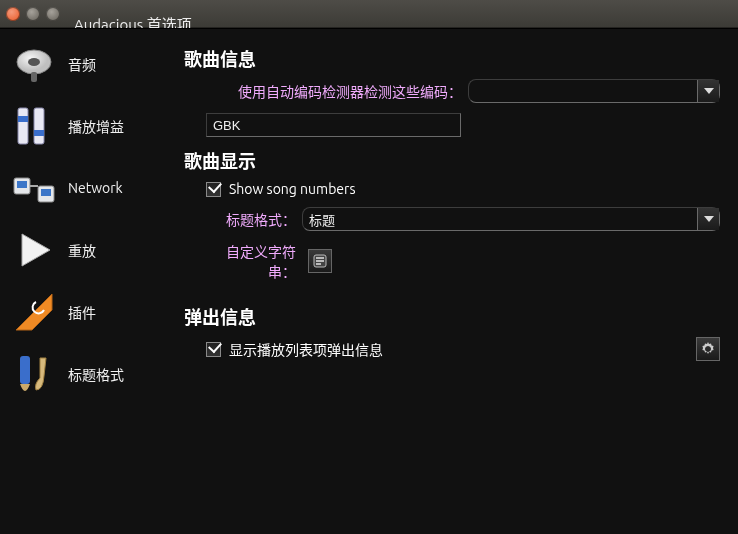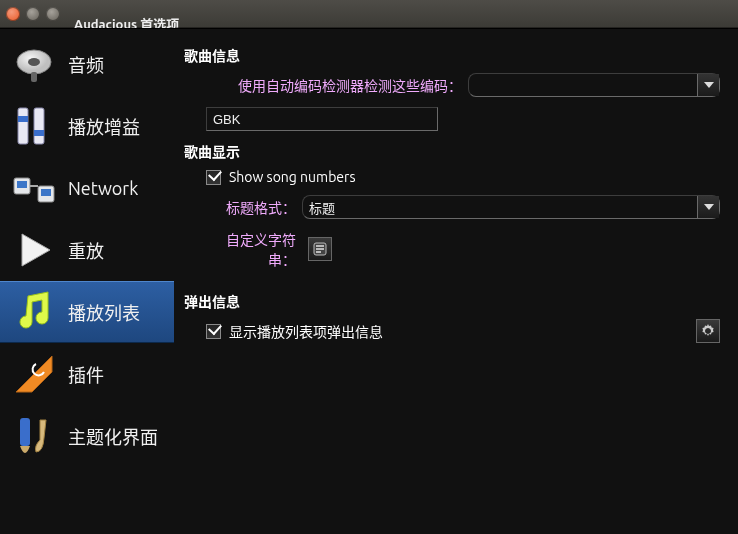--- a/index.html
+++ b/index.html
@@ -23,53 +23,53 @@
     border-bottom: 1px solid #252421;
   }
   .winbtn {
     width: 14px; height: 14px; border-radius: 50%;
     margin-right: 6px; cursor: pointer;
     box-shadow: inset 0 0 0 1px rgba(0,0,0,.4);
   }
   .winbtn.close    { background: radial-gradient(circle at 40% 35%, #f39a7c, #e95420); }
   .winbtn.minimize { background: radial-gradient(circle at 40% 35%, #a6a29b, #5e5a52); }
   .winbtn.restore  { background: radial-gradient(circle at 40% 35%, #a6a29b, #5e5a52); }
-  .title { margin-left: 8px; font-size: 13px; font-weight: bold; color: #ececec; margin-top: 19px; }
+  .title { margin-left: 8px; font-size: 15px; font-weight: normal; color: #ececec; margin-top: 19px; }
 
   
   .body { display: flex; flex: 1; background: #111; border-top: 1px solid #000; }
 
   
   .sidebar {
     width: 174px;
     background: #111;
     display: flex;
     flex-direction: column;
     padding: 4px 0;
   }
   .sidebar-item {
     display: flex;
     align-items: center;
     height: 62px;
     padding: 0 8px 0 10px;
     cursor: pointer;
-    font-size: 18px;
+    font-size: 14px;
     color: #f0f0f0;
     text-align: right;
   }
   .sidebar-item .ic { width: 48px; height: 48px; margin-right: 10px; flex-shrink: 0; }
   .sidebar-item.selected {
     background: linear-gradient(#2d5fa3, #1e477f);
     border-top: 1px solid #4f86cc;
     border-bottom: 1px solid #0c284a;
   }
 
   
   .content { flex: 1; padding: 14px 18px 18px 10px; font-size: 14px; position: relative; }
-  .section-head { font-weight: bold; margin: 2px 0 8px 0; font-size: 14px; color: #fff; }
+  .section-head { font-weight: bold; margin: 2px 0 8px 0; font-size: 18px; color: #fff; }
   .form-row {
     display: flex;
     align-items: center;
     margin: 6px 0 10px 22px;
   }
   .form-label { text-align: right; color: #f0abfc; }
   .label-w1 { width: 262px; padding-right: 6px; }   
   .label-w2 { width: 96px; padding-right: 6px; }    
 
   .combo, .entry, .selectish {
@@ -82,21 +82,21 @@
     padding: 2px 6px;
   }
   .combo { position: relative; display: flex; align-items: center; padding-right: 24px; cursor: pointer; border-radius: 8px; }
   .combo .caret {
     position: absolute; right: 0; top: 0; bottom: 0; width: 22px;
     border-left: 1px solid #6a6a6a;
     display: flex; align-items: center; justify-content: center;
     background: linear-gradient(#333, #1b1b1b);
   }
   .caret svg { width: 10px; height: 6px; fill: #ddd; }
-  .entry { width: 232px; }
+  .entry { width: 255px; }
   .entry.flex { flex: 1; }
 
   .checkbox-row {
     display: flex; align-items: center; margin: 6px 0 10px 22px;
   }
   .chk {
     width: 15px; height: 15px; border: 1px solid #8a8a8a;
     background: linear-gradient(#222, #333);
     margin-right: 8px; position: relative; cursor: pointer;
   }
@@ -178,48 +178,40 @@
 
       <div class="sidebar-item">
         <div class="ic">
           <svg viewBox="0 0 48 48">
               <path d="M12 8 L40 24 L12 40 Z" fill="#f3f3f3" stroke="#aaa"></path>
             </svg>
         </div>
         <span>重放</span>
       </div>
 
-      <div class="sidebar-item selected">
-        <div class="ic">
-          <svg viewBox="0 0 48 48">
-              <path d="M18 8 L38 4 V30 A6 6 0 1 1 32 24 V12 L22 14 V34 A6 6 0 1 1 16 28 Z" fill="#dff94a" stroke="#9cc41a" stroke-width="1"></path>
-            </svg>
-        </div>
-        <span>播放列表</span>
-      </div>
 
       <div class="sidebar-item">
         <div class="ic">
           <svg viewBox="0 0 48 48">
               <path d="M6 42 L42 6 L42 22 L22 42 Z" fill="#f08a24" stroke="#b56416"></path>
               <path d="M26 14 A6 6 0 1 0 34 22" fill="none" stroke="#fff" stroke-width="2"></path>
             </svg>
         </div>
         <span>插件</span>
       </div>
 
       <div class="sidebar-item">
         <div class="ic">
           <svg viewBox="0 0 48 48">
               <rect x="10" y="6" width="10" height="28" rx="3" fill="#3a6ecb"></rect>
               <path d="M10 34 Q15 48 20 34 Z" fill="#caa96a"></path>
               <path d="M30 8 L36 8 L34 26 Q33 40 26 40 Q24 34 30 28 Z" fill="#d7b97c" stroke="#a08040"></path>
             </svg>
         </div>
-        <span>主题化界面</span>
+        <span>标题格式</span>
       </div>
     </div>
 
     <div class="content">
 
       <div class="section-head">歌曲信息</div>
       <div class="form-row">
         <div class="form-label label-w1">使用自动编码检测器检测这些编码：</div>
         <div class="combo" style="flex:1">
           <span></span>

